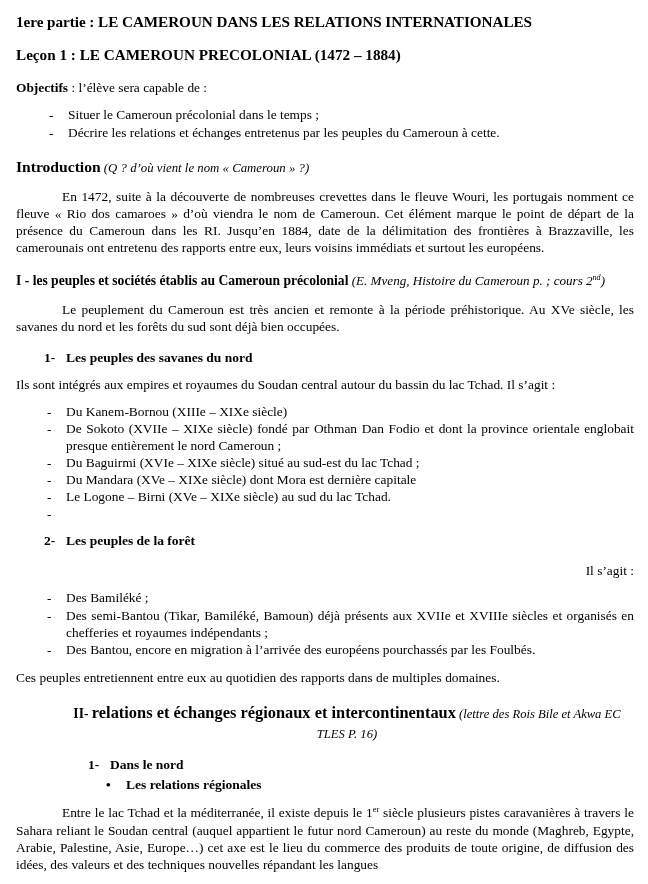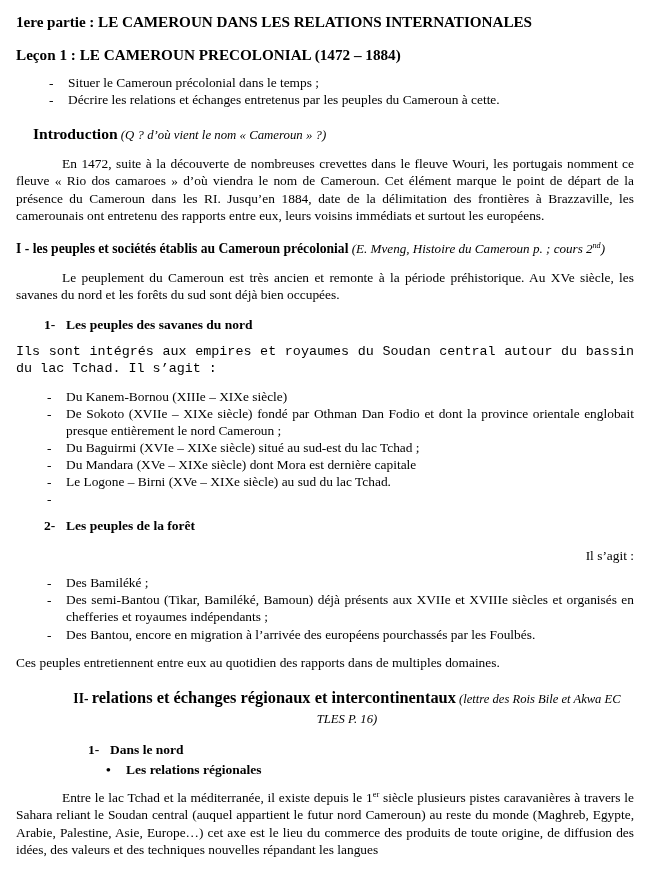--- a/index.html
+++ b/index.html
@@ -40,36 +40,36 @@
     font-size: 13.4px;
     line-height: 1.3;
     margin: 15px 0 0 0;
   }
   .objectifs b { font-weight: bold; }
 
   .h-intro {
     font-size: 15.6px;
     font-weight: bold;
     line-height: 1.25;
-    margin: 16px 0 0 17px;
+    margin: 16px 0 0 0;
   }
   .h-intro .note {
     font-size: 12.8px;
     font-weight: normal;
     font-style: italic;
   }
 
   .para {
     font-size: 13.4px;
     line-height: 1.285;
     text-align: justify;
     margin: 11px 0 0 0;
   }
   .para.indent { text-indent: 46px; }
-  .para.tight { margin-top: 9px; font-family: Liberation Mono, monospace; }
+  .para.tight { margin-top: 9px; }
 
   .h-roman {
     font-size: 13.6px;
     line-height: 1.28;
     text-align: justify;
     margin: 16px 0 0 0;
   }
   .h-roman b { font-weight: bold; }
   .h-roman .note {
     font-style: italic;
@@ -158,20 +158,21 @@
 </style>
 </head>
 <body>
 
 <div class="page">
 
   <h1 class="h-title">1ere partie : LE CAMEROUN DANS LES RELATIONS INTERNATIONALES</h1>
 
   <h2 class="h-lesson">Leçon 1 : LE CAMEROUN PRECOLONIAL (1472 – 1884)</h2>
 
+  <p class="objectifs"><b>Objectifs</b><span> : l’élève sera capable de :</span></p>
 
   <ul class="dashlist obj">
     <li>Situer le Cameroun précolonial dans le temps ;</li>
     <li>Décrire les relations et échanges entretenus par les peuples du Cameroun à cette.</li>
   </ul>
 
   <h2 class="h-intro"><span>Introduction</span><span class="note"> (Q ? d’où vient le nom « Cameroun » ?)</span></h2>
 
   <p class="para indent">En 1472, suite à la découverte de nombreuses crevettes dans le fleuve Wouri, les portugais nomment ce fleuve « Rio dos camaroes » d’où viendra le nom de Cameroun. Cet élément marque le point de départ de la présence du Cameroun dans les RI. Jusqu’en 1884, date de la délimitation des frontières à Brazzaville, les camerounais ont entretenu des rapports entre eux, leurs voisins immédiats et surtout les européens.</p>
 

